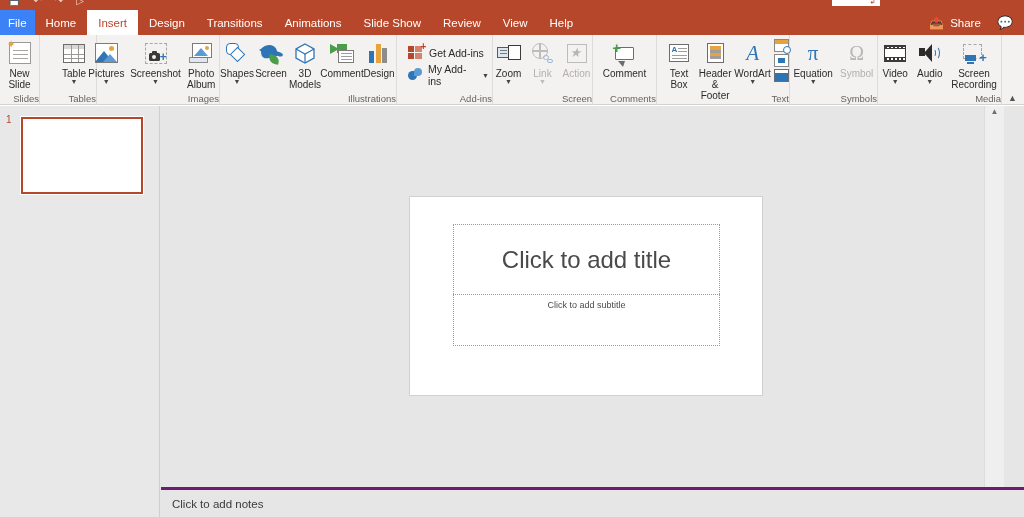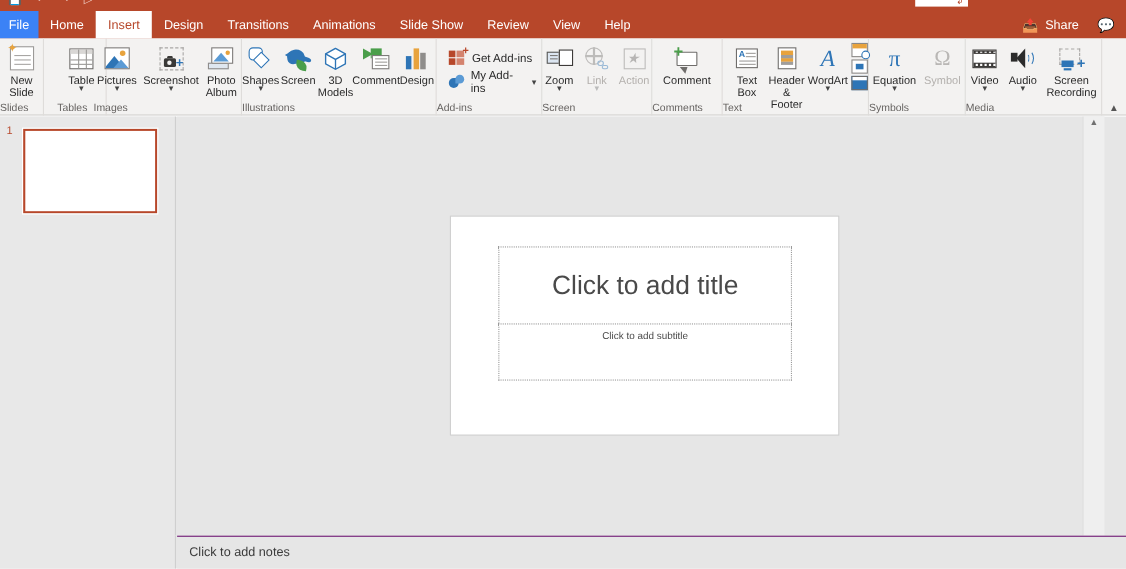--- a/index.html
+++ b/index.html
@@ -70,21 +70,21 @@
     background: #f3f2f1; border-bottom: 1px solid #d4d2d0;
   }
   .rb-inner { position: relative; width: 100%; height: 100%; }
   .group {
     position: absolute; top: 0; height: 70px;
     border-right: 1px solid #dedcda;
   }
   .group:last-child { border-right: none; }
   .group-label {
     position: absolute; bottom: 1px; left: 0; width: 100%;
-    text-align: left; font-size: 9.5px; color: #666361;
+    text-align: right; font-size: 9.5px; color: #666361;
   }
   .items { position: absolute; top: 2px; left: 0; width: 100%; height: 54px;
            display: flex; align-items: flex-start; justify-content: center; }
   .bigbtn {
     display: flex; flex-direction: column; align-items: center;
     padding: 2px 5px 0; min-width: 34px; cursor: default;
   }
   .bigbtn .glyph { height: 28px; display: flex; align-items: center; justify-content: center; }
   .bigbtn .lbl {
     font-size: 10px; color: #2b2b2b; text-align: center; line-height: 11px; margin-top: 1px;
@@ -315,21 +315,21 @@
   }
 
   .vscroll {
     position: absolute; right: 0; top: 0; width: 20px; height: 381px; background: #efefef;
     border-left: 1px solid #dcdcdc;
   }
   .vscroll .up { position: absolute; top: 1px; left: 0; width: 100%; text-align:center; font-size:8px; color:#707070; }
 
   .notesbar {
     position: absolute; left: 161px; top: 381px; width: 863px; height: 30px;
-    background: #e6e6e6; border-top: 1px solid #701a75;
+    background: #e6e6e6; border-top: 3px solid #701a75;
   }
   .notes-text { position: absolute; left: 11px; top: 8px; font-size: 11.5px; color: #3b3b3b; }
   .leftfoot { position: absolute; left: 0; top: 381px; width: 160px; height: 30px; background: #e8e8e8; border-right:1px solid #cfcfcf;}
 </style>
 </head>
 <body>
 
 <div id="app">
 
   <div class="titlebar">

